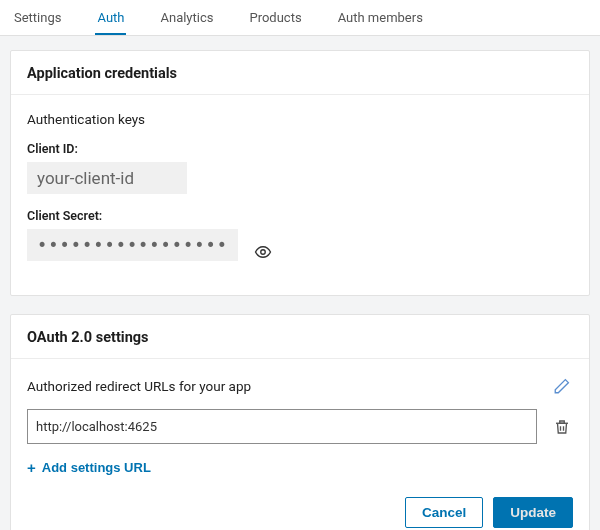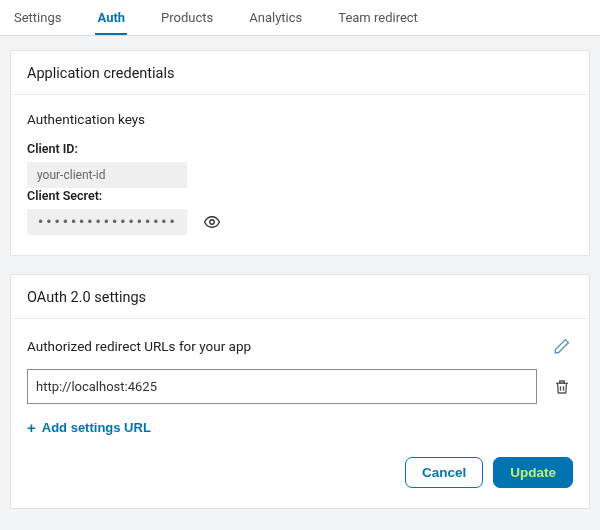--- a/index.html
+++ b/index.html
@@ -22,60 +22,61 @@
   .tab {
     padding: 10px 2px 8px;
     font-size: 13px;
     color: #555;
     cursor: pointer;
     border-bottom: 2px solid transparent;
   }
   .tab.active {
     color: #0073b1;
     border-bottom-color: #0073b1;
-    font-weight: 700;
+    font-weight: 400;
   }
   .page {
     padding: 14px 10px;
     display: flex;
     flex-direction: column;
     gap: 18px;
   }
   .card {
     background: #fff;
     border: 1px solid #e2e2e2;
     border-radius: 2px;
   }
   .card-header {
     padding: 14px 16px 12px;
     font-size: 14.5px;
-    font-weight: 400;
+    font-weight: 700;
     border-bottom: 1px solid #ececec;
   }
   .card-body {
     padding: 16px 16px 20px;
   }
   .subhead {
     font-size: 13.5px;
     font-weight: 400;
     margin-bottom: 14px;
     color: #222;
   }
   .kv-label {
     font-size: 12.5px;
     font-weight: 600;
     margin-bottom: 6px;
   }
   .ro-field {
     display: inline-block;
     background: #f0f0f0;
     color: #666;
-    font-size: 12px;
+    font-size: 17px;
     padding: 6px 10px;
     min-width: 160px;
+    margin-bottom: 14px;
   }
   .secret-row {
     display: flex;
     align-items: center;
     gap: 14px;
   }
   .secret-mask {
     letter-spacing: 1px;
     font-family: monospace;
   }
@@ -137,44 +138,44 @@
   .plus { font-size: 15px; line-height: 1; }
   .btn-row {
     display: flex;
     justify-content: flex-end;
     gap: 10px;
   }
   .btn {
     font-size: 13.5px;
     font-weight: 600;
     padding: 7px 16px;
-    border-radius: 7px;
+    border-radius: 2px;
     cursor: pointer;
   }
   .btn-secondary {
     background: #fff;
     color: #0073b1;
     border: 1px solid #0073b1;
   }
   .btn-primary {
     background: #0073b1;
-    color: #bef264;
+    color: #e5e5e5;
     border: 1px solid #0073b1;
   }
   svg { display: block; }
 </style>
 </head>
 <body>
 
 <nav class="tabs">
   <div class="tab">Settings</div>
   <div class="tab active">Auth</div>
+  <div class="tab">Analytics</div>
   <div class="tab">Products</div>
-  <div class="tab">Analytics</div>
-  <div class="tab">Team redirect</div>
+  <div class="tab">Auth members</div>
 </nav>
 
 <div class="page">
 
   <section class="card">
     <div class="card-header">Application credentials</div>
     <div class="card-body">
       <div class="subhead">Authentication keys</div>
 
       <div class="kv-label">Client ID:</div>

